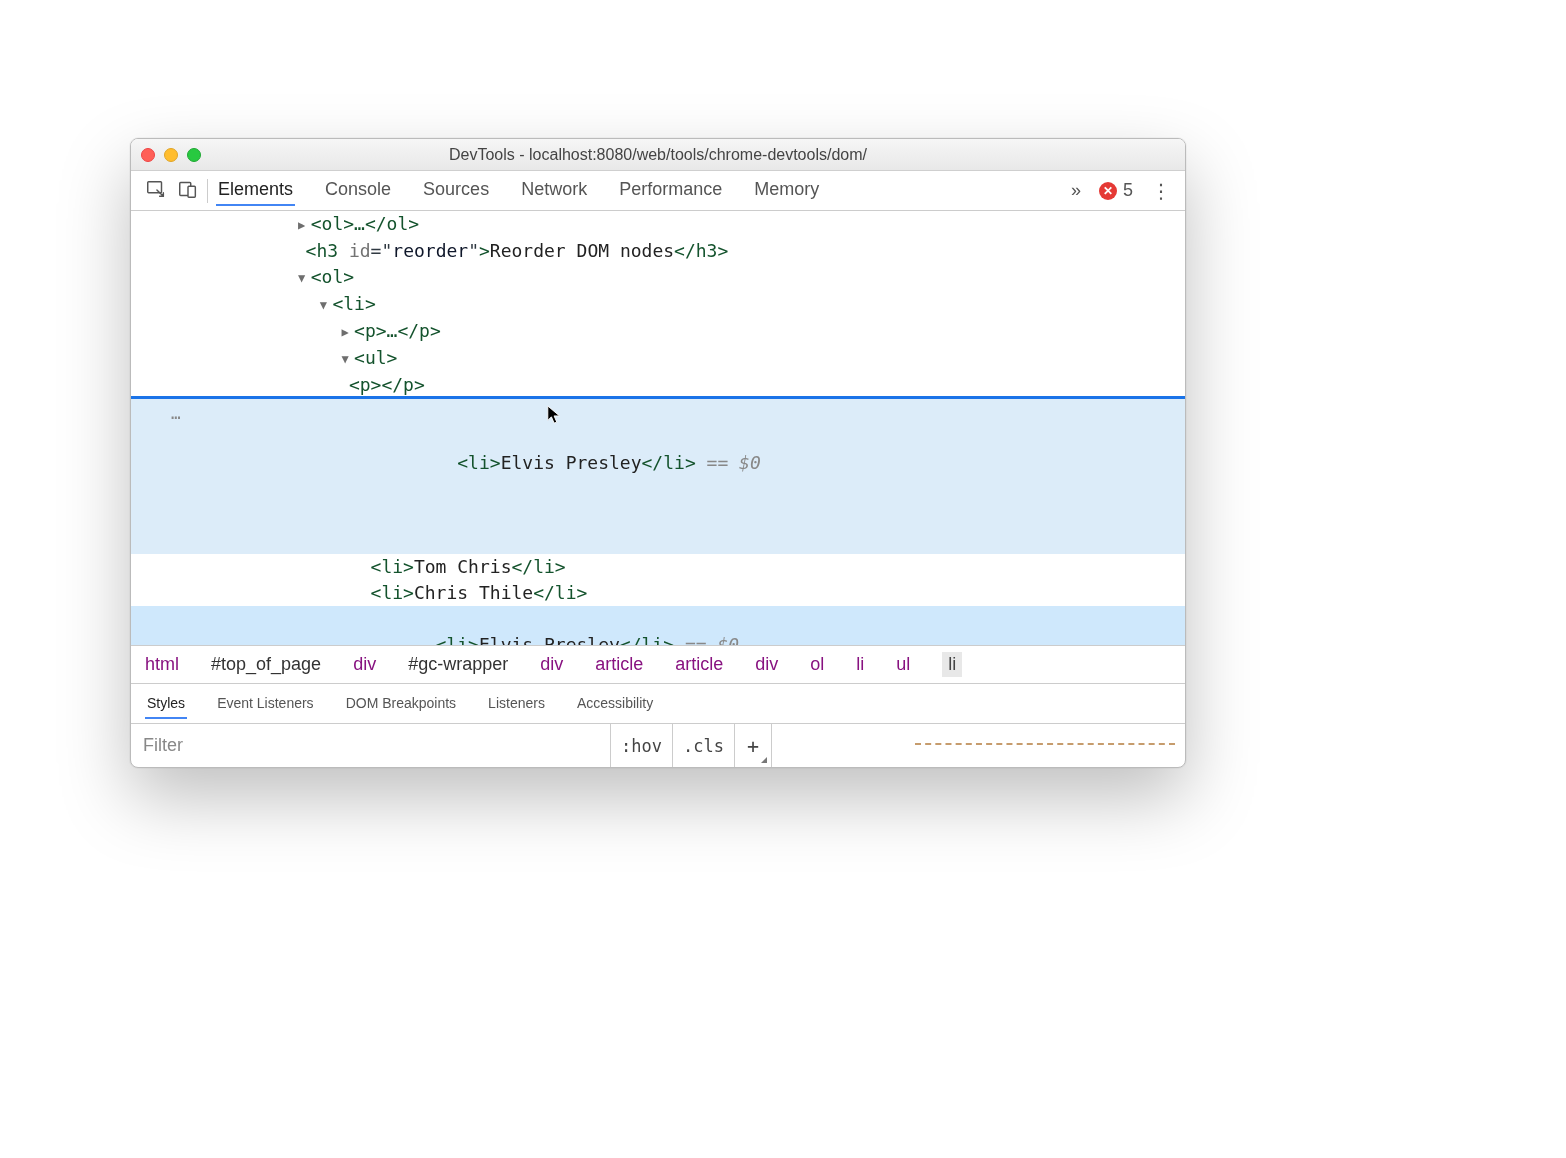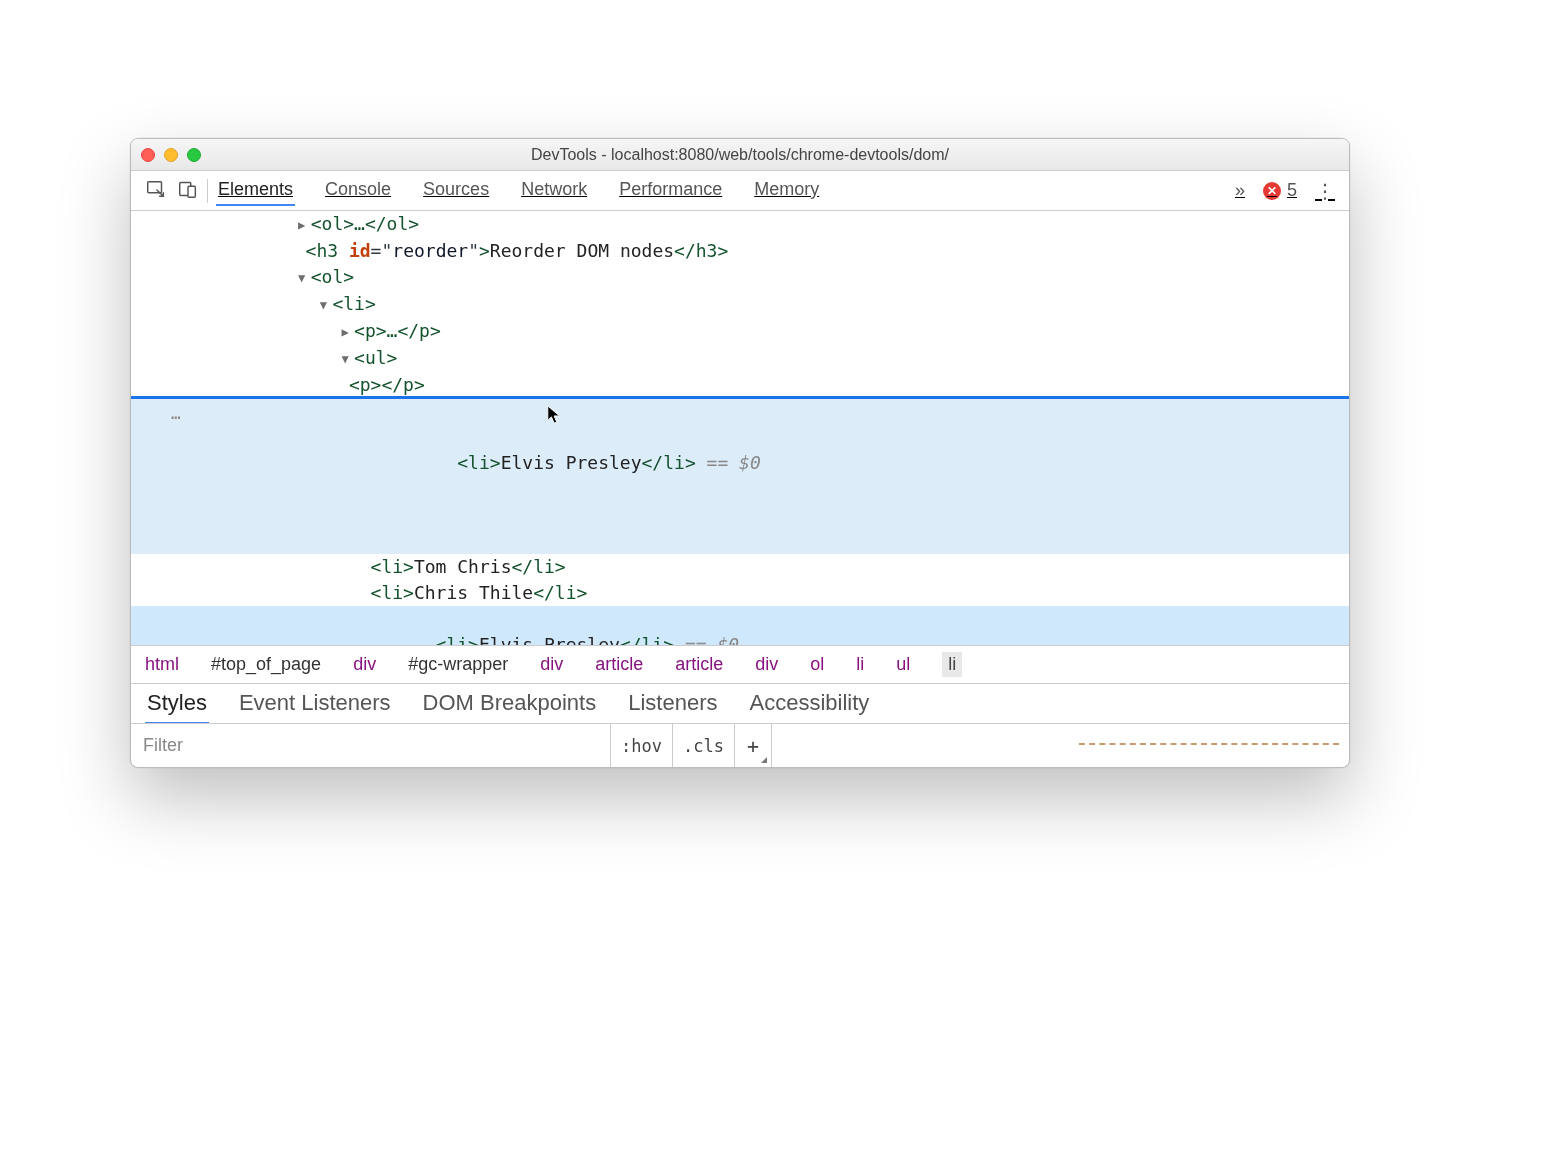--- a/index.html
+++ b/index.html
@@ -7,21 +7,21 @@
     background: #fff;
     font-family: -apple-system, "Helvetica Neue", Arial, sans-serif;
     width: 1566px;
     height: 1158px;
     position: relative;
   }
   .window {
     position: absolute;
     left: 130px;
     top: 138px;
-    width: 1220px;
+    width: 1056px;
     height: 630px;
     background: #fff;
     border: 1px solid #bbb;
     border-radius: 8px;
     box-shadow: 0 30px 70px rgba(0,0,0,0.25), 0 0 0 1px rgba(0,0,0,0.03);
     overflow: hidden;
     display: flex;
     flex-direction: column;
   }
   .titlebar {
@@ -45,21 +45,20 @@
     pointer-events: none;
   }
   .toolbar {
     height: 40px;
     border-bottom: 1px solid #ccc;
     display: flex;
     align-items: center;
     padding: 0 14px;
     gap: 2px;
     flex: none;
-    text-decoration: underline;
   }
   .tool-icons { display:flex; gap:10px; align-items:center; color:#555; }
   .tool-icons svg { width:22px; height:22px; }
   .sep { width:1px; height:24px; background:#ccc; margin:0 6px; }
   .tabs { display:flex; gap:28px; font-size:18px; color:#555; }
   .tab { padding:4px 2px; border-bottom:2px solid transparent; cursor:pointer; }
   .tab.active { color:#222; border-bottom:2px solid #4285f4; }
   .tabs-right { margin-left:auto; display:flex; gap:18px; align-items:center; color:#555; }
   .chev { font-size:18px; }
   .err { display:flex; align-items:center; gap:6px; color:#555; font-size:18px; }
@@ -70,21 +69,21 @@
     flex: 1 1 auto;
     overflow: hidden;
     font-family: Menlo, Consolas, monospace;
     font-size: 18px;
     line-height: 26px;
     color: #303942;
     position: relative;
   }
   .line { white-space: pre; padding-left: 12px; }
   .tag { color: #14532d; }
-  .attr-name { color: #c2410c; font-weight: bold; }
+  .attr-name { color: #737373; }
   .attr-val { color: #0f172a; }
   .txt { color: #222; }
   .tw { display:inline-block; width:14px; text-align:center; color:#6e6e6e; font-size:12px; vertical-align:1px; margin-right:2px; }
   .eq0 { color:#888; font-style:italic; }
 
   .hl-selected {
     background: #cfe8fc;
     position: relative;
   }
   .hl-drag {
@@ -122,21 +121,21 @@
   }
   .crumb { color:#881280; cursor:pointer; }
   .crumb.sel { background:#e8e8e8; padding:2px 6px; color:#444; }
   .crumb.idsel { color:#333; }
 
   .subtabs {
     height:40px;
     border-top:1px solid #ccc;
     display:flex; align-items:center;
     padding:0 14px; gap:28px;
-    font-size:22px; color:#555;
+    font-size:14px; color:#555;
     flex:none;
   }
   .subtab { padding:6px 2px; border-bottom:2px solid transparent; cursor:pointer; }
   .subtab.active { color:#222; border-bottom:2px solid #4285f4; }
 
   .styles-bar {
     height:44px;
     border-top:1px solid #ccc;
     display:flex; align-items:center;
     flex:none;

